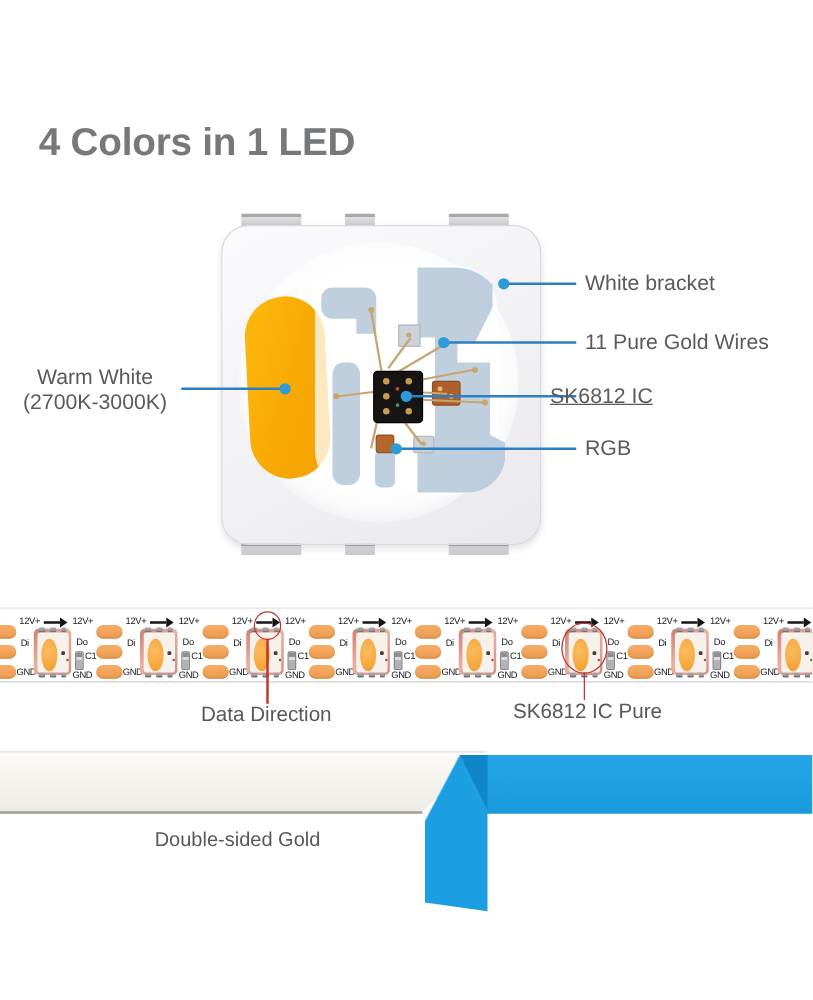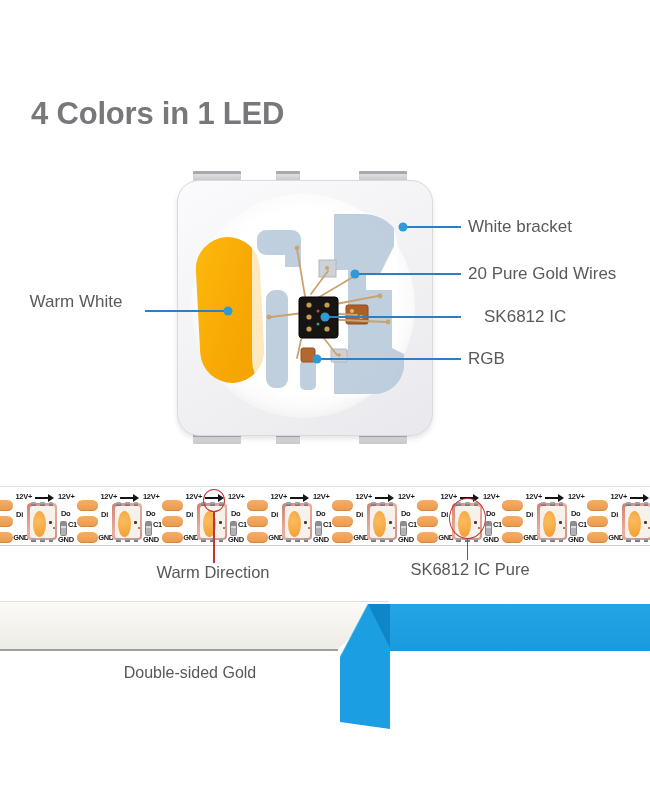--- a/index.html
+++ b/index.html
@@ -22,21 +22,21 @@
 
   
   .clabel{font-size:17px;color:#595a5e;white-space:nowrap;}
   #warmwhite{left:10px;top:292px;width:132px;text-align:center;font-size:17px;color:#595a5e;line-height:20px;}
 
   
   #strip{left:0;top:486px;width:650px;height:60px;background:#ffffff;box-sizing:border-box;
          border-top:1px solid #e3e3e3;border-bottom:1px solid #cfcfcf;overflow:hidden;}
   .pad{position:absolute;width:21px;height:11px;border-radius:5.5px;
        background:linear-gradient(#f6ad68,#ec9a4e);box-shadow:inset 0 -1px 1px rgba(170,100,30,.35);}
-  .sl{position:absolute;font-size:7.5px;font-weight:700;color:#1a1a1a;letter-spacing:-0.3px;white-space:nowrap;line-height:9px;}
+  .sl{position:absolute;font-size:7.5px;font-weight:400;color:#1a1a1a;letter-spacing:-0.3px;white-space:nowrap;line-height:9px;}
   .slr{text-align:right;}
   .arr{position:absolute;width:13px;height:2.2px;background:#151515;}
   .arr::after{content:'';position:absolute;right:-6px;top:-2.9px;border-left:6px solid #151515;
               border-top:4px solid transparent;border-bottom:4px solid transparent;}
   .sled{position:absolute;width:30px;height:37px;border-radius:4px;
         background:linear-gradient(135deg,#cd8072,#eaae9f 45%,#d78f83);}
   .sledin{position:absolute;inset:2.5px;background:#f7f1ec;border-radius:2.5px;}
   .dome{position:absolute;left:3px;top:5.5px;width:13px;height:26px;border-radius:50%;
         background:radial-gradient(circle at 40% 38%,#fbbb60,#f39d2c);}
   .nub{position:absolute;width:4.5px;height:4px;background:#a2a2a6;border-radius:1px;box-shadow:inset 0 -1.5px 0 #76767a;}
@@ -141,24 +141,25 @@
     <circle cx="228" cy="311" r="4.5"></circle>
     <circle cx="403" cy="227" r="4.5"></circle>
     <circle cx="355" cy="274" r="4.5"></circle>
     <circle cx="325" cy="317" r="4.5"></circle>
     <circle cx="317" cy="359" r="4.5"></circle>
   </g>
 </svg>
 
 <div class="abs" id="warmwhite">
   <div>Warm White</div>
+  <div>(2700K-3000K)</div>
 </div>
 <div class="abs clabel" style="left:468px;top:217px;">White bracket</div>
-<div class="abs clabel" style="left:468px;top:264px;">20 Pure Gold Wires</div>
-<div class="abs clabel" style="left:484px;top:307px;">SK6812 IC</div>
+<div class="abs clabel" style="left:468px;top:264px;">11 Pure Gold Wires</div>
+<div class="abs clabel" style="left:440px;top:307px;text-decoration:underline;">SK6812 IC</div>
 <div class="abs clabel" style="left:468px;top:349px;">RGB</div>
 
 <div class="abs" id="strip">
     <div class="pad" style="left: -8px; top: 13px;"></div>
     <div class="pad" style="left: -8px; top: 29px;"></div>
     <div class="pad" style="left: -8px; top: 45px;"></div>
     <div class="sl slr" style="left: 7px; top: 5px; width: 25px;">12V+</div>
     <div class="arr" style="left: 35px; top: 10px;"></div>
     <div class="sl" style="left: 58px; top: 5px;">12V+</div>
     <div class="sl slr" style="left: 0px; top: 23px; width: 23px;">Di</div>
@@ -347,21 +348,21 @@
       <div class="sledin">
         <div class="dome"></div>
         <div class="die1"></div>
         <div class="die2"></div>
       </div>
     </div>
   </div>
 
 <div class="redcircle" style="left:203px;top:489px;width:22px;height:23px;"></div>
 <div class="redline" style="left:213.2px;top:511px;height:52px;"></div>
-<div class="annot" style="left:138px;top:563px;width:150px;">Warm Direction</div>
+<div class="annot" style="left:138px;top:563px;width:150px;">Data Direction</div>
 <div class="redcircle" style="left:449px;top:498px;width:37px;height:41px;"></div>
 <div class="redline" style="left:466.7px;top:538px;height:22px;"></div>
 <div class="annot" style="left:395px;top:560px;width:150px;">SK6812 IC Pure</div>
 
 <div class="abs" id="liner"></div>
 <div class="abs" id="linertop"></div>
 <div class="abs" id="linerbot"></div>
 <div class="abs" id="tapeband"></div>
 <svg class="abs" style="left:330px;top:595px;" width="70" height="145">
   <polygon points="38,9 60,9 60,134 10,127 10,62" fill="#1c9fe2"></polygon>

